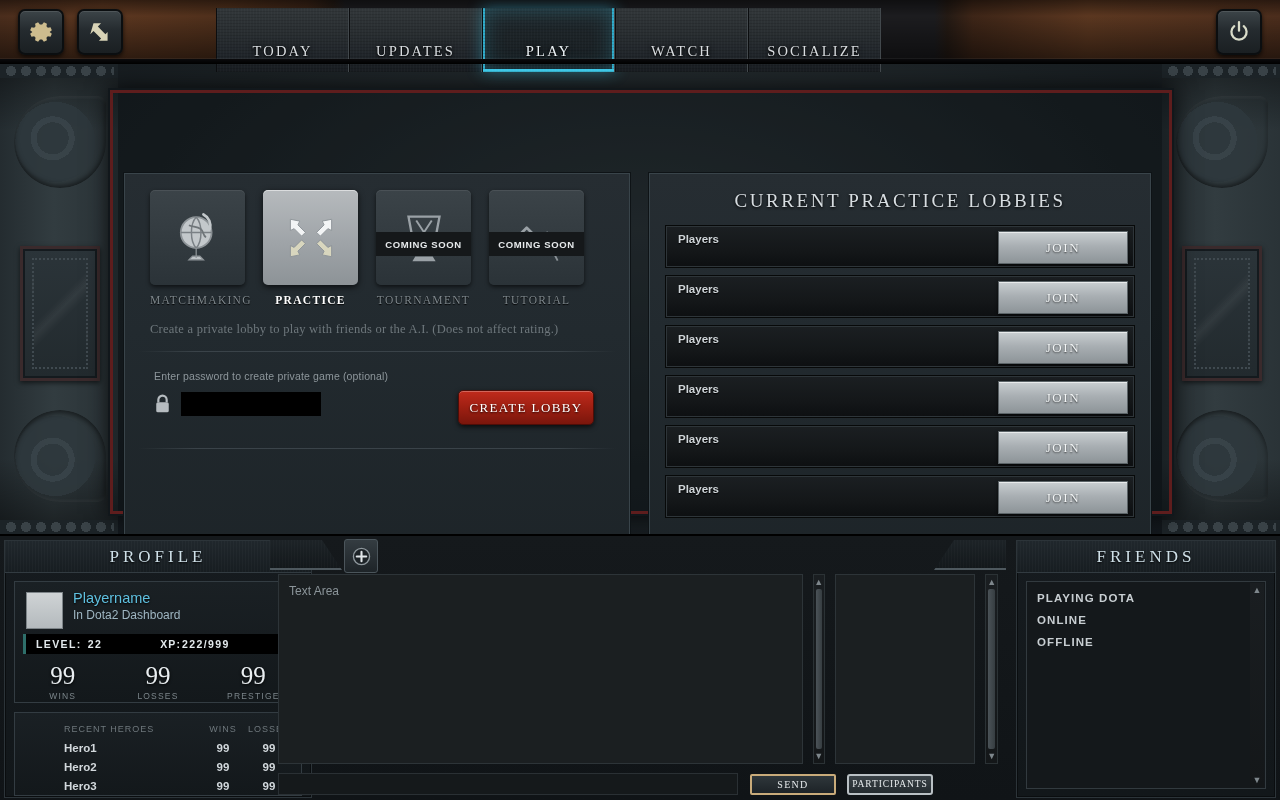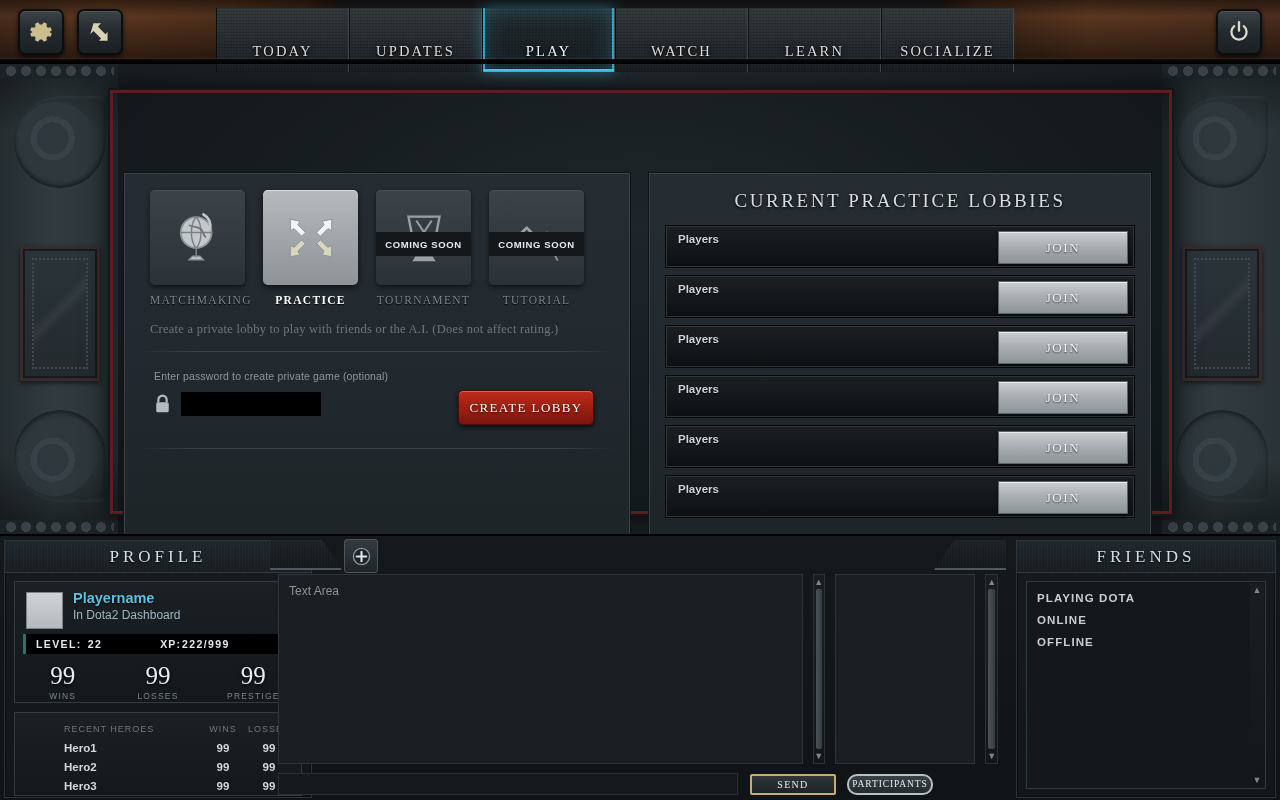--- a/index.html
+++ b/index.html
@@ -272,21 +272,21 @@
     background: linear-gradient(180deg,#1a2024 0%, #13181b 100%);
     border:1px solid #333c42; position:relative;
   }
   .avatar{
     position:absolute; left:11px; top:10px; width:37px; height:37px;
     background: linear-gradient(180deg,#cfd3d5,#b4babd);
     border:1px solid #7d8488;
   }
   .pname{
     position:absolute; left:58px; top:8px;
-    font-size:14.5px; font-weight:bold; color:#5fc0e0; text-shadow:0 1px 2px #000;
+    font-size:14.5px; font-weight:normal; color:#5fc0e0; text-shadow:0 1px 2px #000;
   }
   .pstatus{
     position:absolute; left:58px; top:26px;
     font-size:12px; color:#9fb6c2;
   }
   .lvlbar{
     position:absolute; left:8px; right:8px; top:52px; height:20px;
     background:#000; border-left:3px solid #2e6f6a;
     display:flex; align-items:center;
   }
@@ -370,21 +370,21 @@
   }
   .send-btn{
     margin-left:12px; width:86px; height:21px; border-radius:2px;
     background: linear-gradient(180deg,#2f373b,#1d2327);
     border:2px solid #c9ab7a;
     display:flex; align-items:center; justify-content:center; cursor:pointer;
     font-family:"Liberation Serif", serif;
     font-size:10px; letter-spacing:1.3px; color:#e6eaec;
   }
   .part-btn{
-    margin-left:11px; width:86px; height:21px; border-radius:10px;
+    margin-left:11px; width:86px; height:21px; border-radius:3px;
     background: linear-gradient(180deg,#3a4247,#242b2f);
     border:2px solid #b9c0c4;
     display:flex; align-items:center; justify-content:center; cursor:pointer;
     font-family:"Liberation Serif", serif;
     font-size:9.5px; letter-spacing:.9px; color:#e6eaec;
   }
 
   
   .friends{ right:4px; width:260px; }
   .friends-list{
@@ -427,23 +427,20 @@
         <span>TODAY</span>
       </div>
     <div class="navtab">
         <span>UPDATES</span>
       </div>
     <div class="navtab active">
         <span>PLAY</span>
       </div>
     <div class="navtab">
         <span>WATCH</span>
-      </div>
-    <div class="navtab">
-        <span>LEARN</span>
       </div>
     <div class="navtab">
         <span>SOCIALIZE</span>
       </div>
   </div>
 
   <div class="topspacer"></div>
   <div class="sqbtn" style="margin-right:18px">
     <svg width="26" height="26" viewBox="0 0 24 24">
       <path fill="none" stroke="#d9dcc9" stroke-width="2.1" stroke-linecap="round" d="M7.6 6.6a7 7 0 108.8 0"></path>

